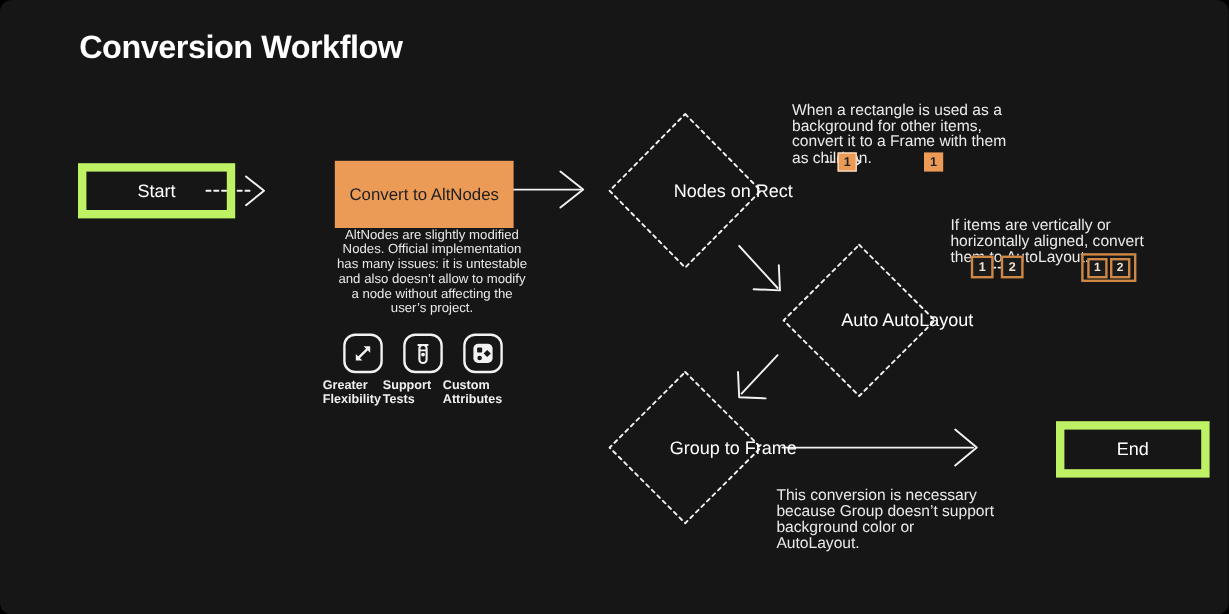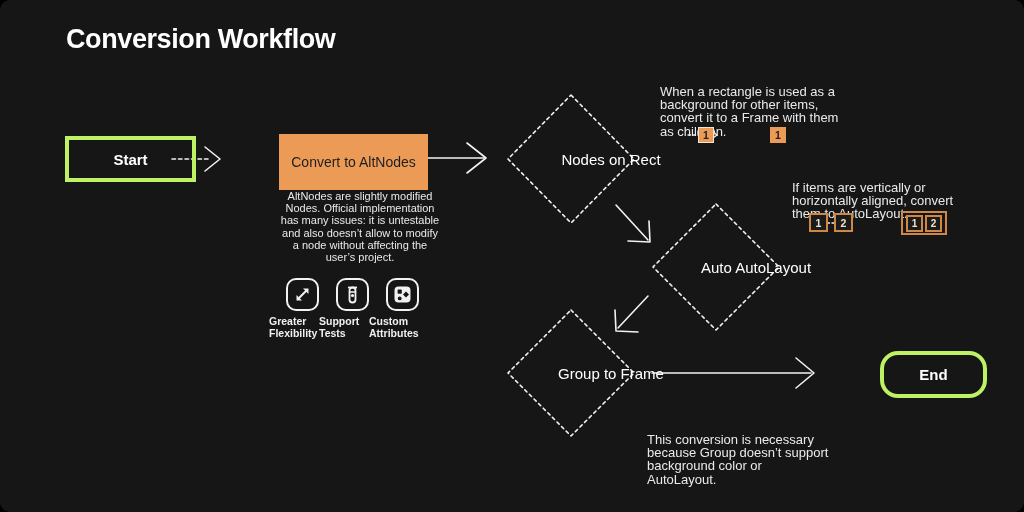--- a/index.html
+++ b/index.html
@@ -5,37 +5,37 @@
   html,body{margin:0;padding:0;background:#000;}
   .canvas{
     position:relative;width:1024px;height:512px;background:#161616;
     font-family:"Liberation Sans","DejaVu Sans",sans-serif;overflow:hidden;border-radius:10px;
   }
   .abs{position:absolute;margin-left:40px;}
   .title{
     left:26px;top:24px;font-size:27px;font-weight:700;color:#ffffff;letter-spacing:-0.4px;
   }
   .node-box{
-    box-sizing:border-box;border:4px solid #bef264;display:flex;align-items:center;justify-content:center;
-    color:#ffffff;font-size:15px;font-weight:700;
+    box-sizing:border-box;border:7px solid #bef264;display:flex;align-items:center;justify-content:center;
+    color:#ffffff;font-size:15px;font-weight:400;
   }
   .start-box{left:25px;top:136px;width:131px;height:46px;}
-  .end-box{left:840px;top:351px;width:107px;height:47px;border-radius:18px;}
+  .end-box{left:840px;top:351px;width:128px;height:47px;}
   .convert-box{
     left:239px;top:134px;width:149px;height:56px;background:#EC9B57;
     display:flex;align-items:center;justify-content:center;
     color:#1E1E1E;font-size:14px;font-weight:500;
   }
   .description{
     left:239px;top:190px;width:162px;color:#E9E9E9;font-size:11px;line-height:12.2px;font-weight:400;text-align:center;
   }
   .note{color:#EAEAEA;font-size:13px;line-height:13.2px;font-weight:400;}
   .note-1{left:620px;top:85px;width:180px;}
   .note-2{left:752px;top:181px;width:186px;}
-  .note-3{left:607px;top:433px;width:186px;}
+  .note-3{left:607px;top:406px;width:186px;}
   .diamond-label{
     width:140px;text-align:center;color:#ffffff;font-size:15px;font-weight:500;
   }
   .dl-1{left:501px;top:151px;}
   .dl-2{left:646px;top:259px;}
   .dl-3{left:501px;top:365px;}
   .feature{width:66px;display:flex;flex-direction:column;align-items:center;}
   .f-1{left:229px;top:278px;}
   .f-2{left:279px;top:278px;}
   .f-3{left:329px;top:278px;}

